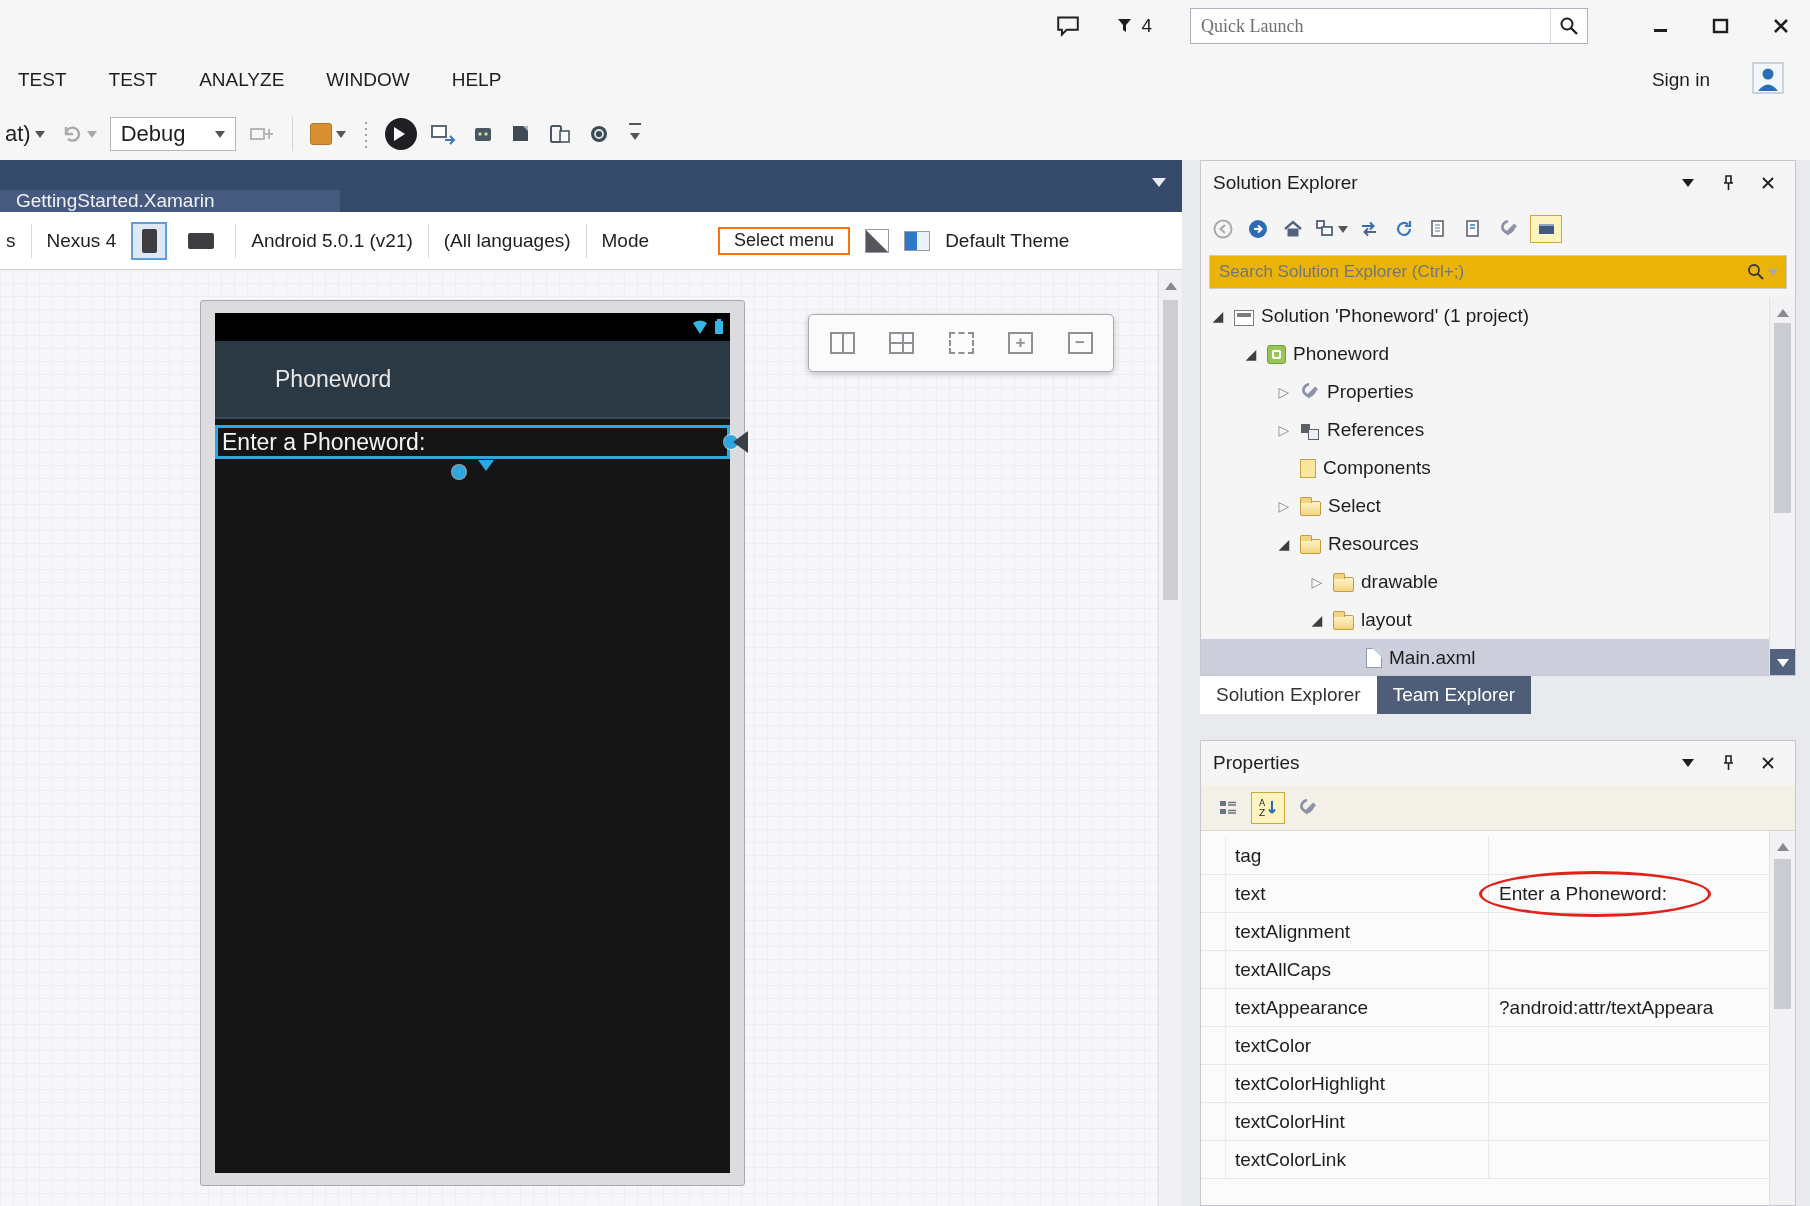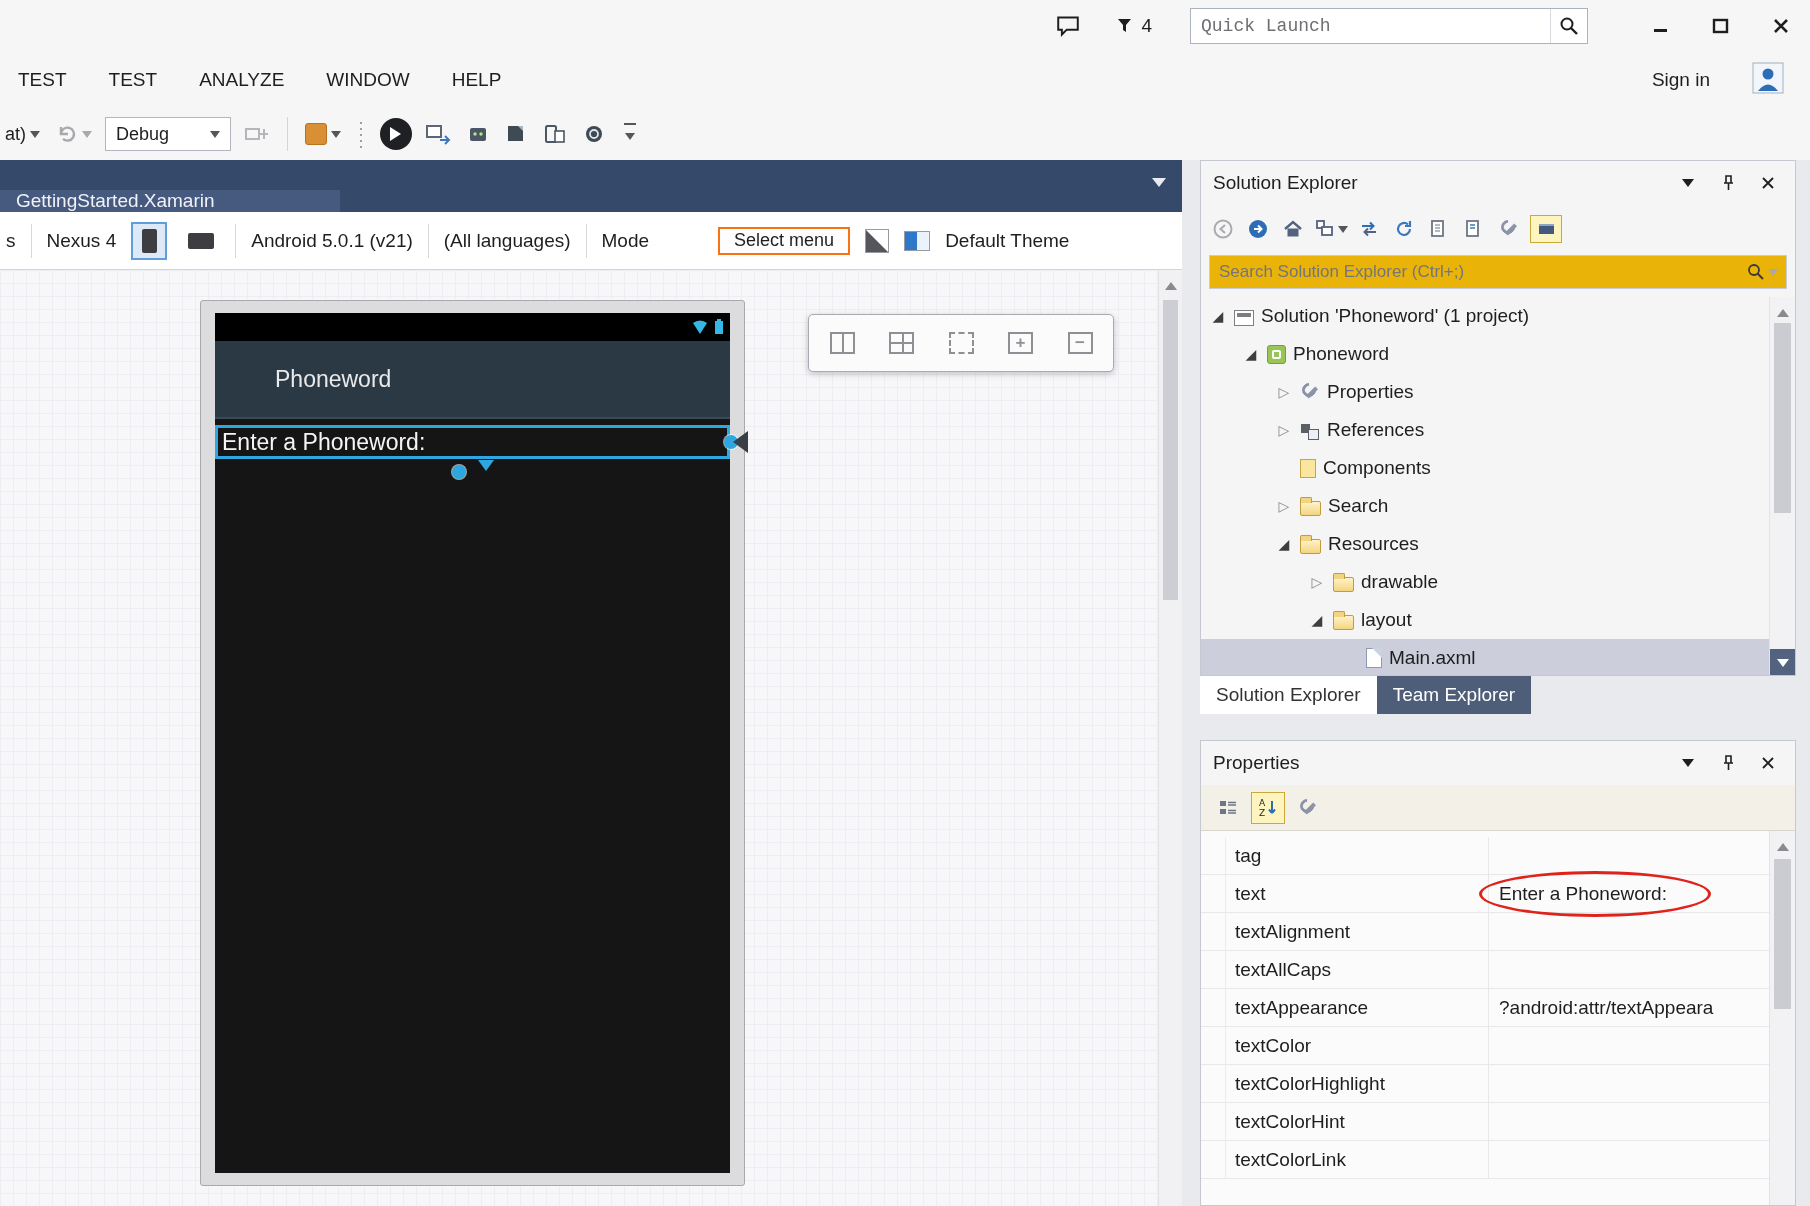--- a/index.html
+++ b/index.html
@@ -5,31 +5,31 @@
   *{margin:0;padding:0;box-sizing:border-box}
   html,body{width:1810px;height:1206px;overflow:hidden;background:#E9EAED;
     font-family:"Liberation Sans",sans-serif;-webkit-user-select:none;user-select:none}
   #window{position:relative;width:1810px;height:1206px;background:#E9EAED;color:#1E1E1E}
 
   
   .titlebar{height:52px;background:#F6F6F7;display:flex;align-items:center;justify-content:flex-end;padding-right:12px}
   .tb-icon{display:flex;align-items:center;justify-content:center;margin-right:34px}
   .notif{display:flex;align-items:center;gap:6px;margin-right:38px;font-size:19px}
   .quicklaunch{width:398px;height:36px;background:#FFF;border:1px solid #AEB4BF;display:flex;align-items:center;margin-right:30px}
-  .quicklaunch input{flex:1;border:none;outline:none;font-size:18px;padding:0 10px;color:#a21caf;font-family:Liberation Mono, monospace;background:transparent}
+  .quicklaunch input{flex:1;border:none;outline:none;font-size:18px;padding:0 10px;color:#a21caf;font-family:Liberation Serif, serif;background:transparent}
   .quicklaunch input::placeholder{color:#6F6F73}
   .ql-mag{padding:0 8px;border-left:1px solid #D8DAE0;align-self:stretch;display:flex;align-items:center}
   .winbtn{width:34px;height:30px;display:flex;align-items:center;justify-content:center;margin-left:26px}
 
   .menubar{height:56px;background:#F6F6F7;display:flex;align-items:center;padding:0 18px;font-size:19px}
   .menu-items{display:flex;gap:42px}
   .menu-item{cursor:default;white-space:nowrap}
   .menu-right{margin-left:auto;display:flex;align-items:center;gap:42px;padding-right:8px}
 
-  .toolbar{height:52px;background:#F6F6F7;display:flex;align-items:center;gap:10px;padding:0 2px;font-size:18px}
+  .toolbar{height:52px;background:#F6F6F7;display:flex;align-items:center;gap:10px;padding:0 2px;font-size:22px}
   .tbtn{display:flex;align-items:center;gap:4px;padding:0 3px}
   .combo{width:126px;height:34px;background:#FFF;border:1px solid #B3B6BE;display:flex;align-items:center;padding:0 10px;gap:8px}
   .combo .lbl{flex:1}
   .cdown{width:0;height:0;border:5px solid transparent;border-top:7px solid #55565A;margin-top:6px;flex:none}
   .cdown.gray{border-top-color:#A9A9AD}
   .tsep{width:1px;height:34px;background:#D4D5D9;margin:0 4px}
   .grip{width:8px;height:28px;background-image:radial-gradient(#9BA1A9 1.4px,transparent 1.5px);background-size:6px 6px;margin:0 4px}
   .start-btn{width:32px;height:32px;border-radius:50%;background:#1F2023;display:flex;align-items:center;justify-content:center}
   .play{width:0;height:0;border:7px solid transparent;border-left:11px solid #FFF;margin-left:5px}
   .prof{width:22px;height:22px;background:#D98F33;border:1px solid #B5741F;border-radius:3px}
@@ -487,21 +487,21 @@
                 <span>References</span>
               </div>
               <div class="tree-row" style="padding-left: 74px;">
                 <span class="expander exp-collapsed"></span>
                 <span class="ic ic-components"></span>
                 <span>Components</span>
               </div>
               <div class="tree-row" style="padding-left: 74px;">
                 <span class="expander exp-collapsed">▷</span>
                 <span class="ic ic-folder"></span>
-                <span>Search</span>
+                <span>Select</span>
               </div>
               <div class="tree-row" style="padding-left: 74px;">
                 <span class="expander exp-expanded">◢</span>
                 <span class="ic ic-folder"></span>
                 <span>Resources</span>
               </div>
               <div class="tree-row" style="padding-left: 107px;">
                 <span class="expander exp-collapsed">▷</span>
                 <span class="ic ic-folder"></span>
                 <span>drawable</span>

